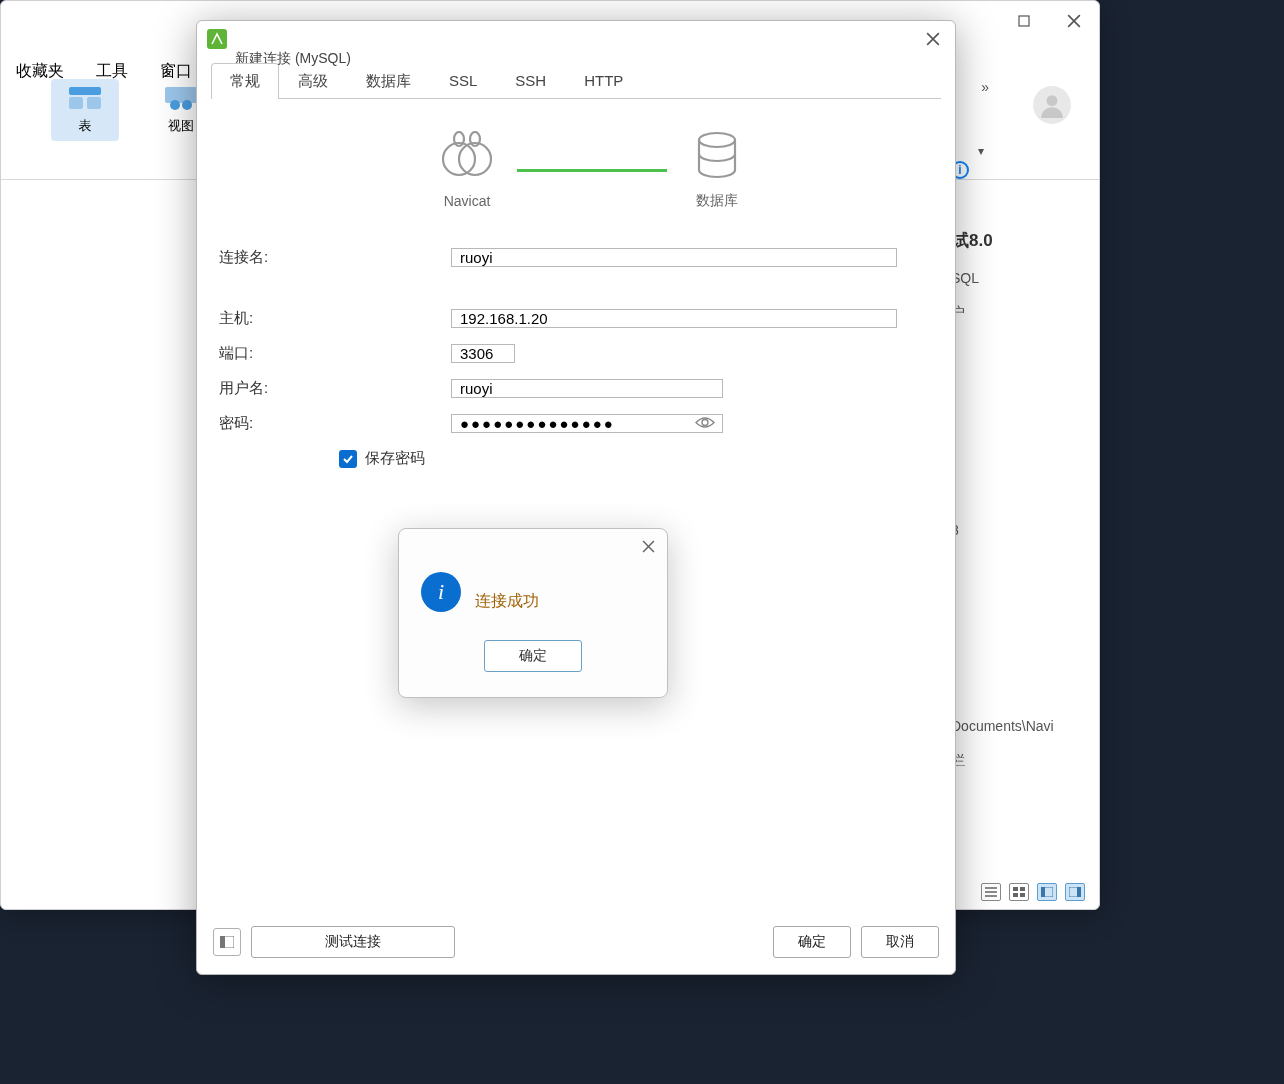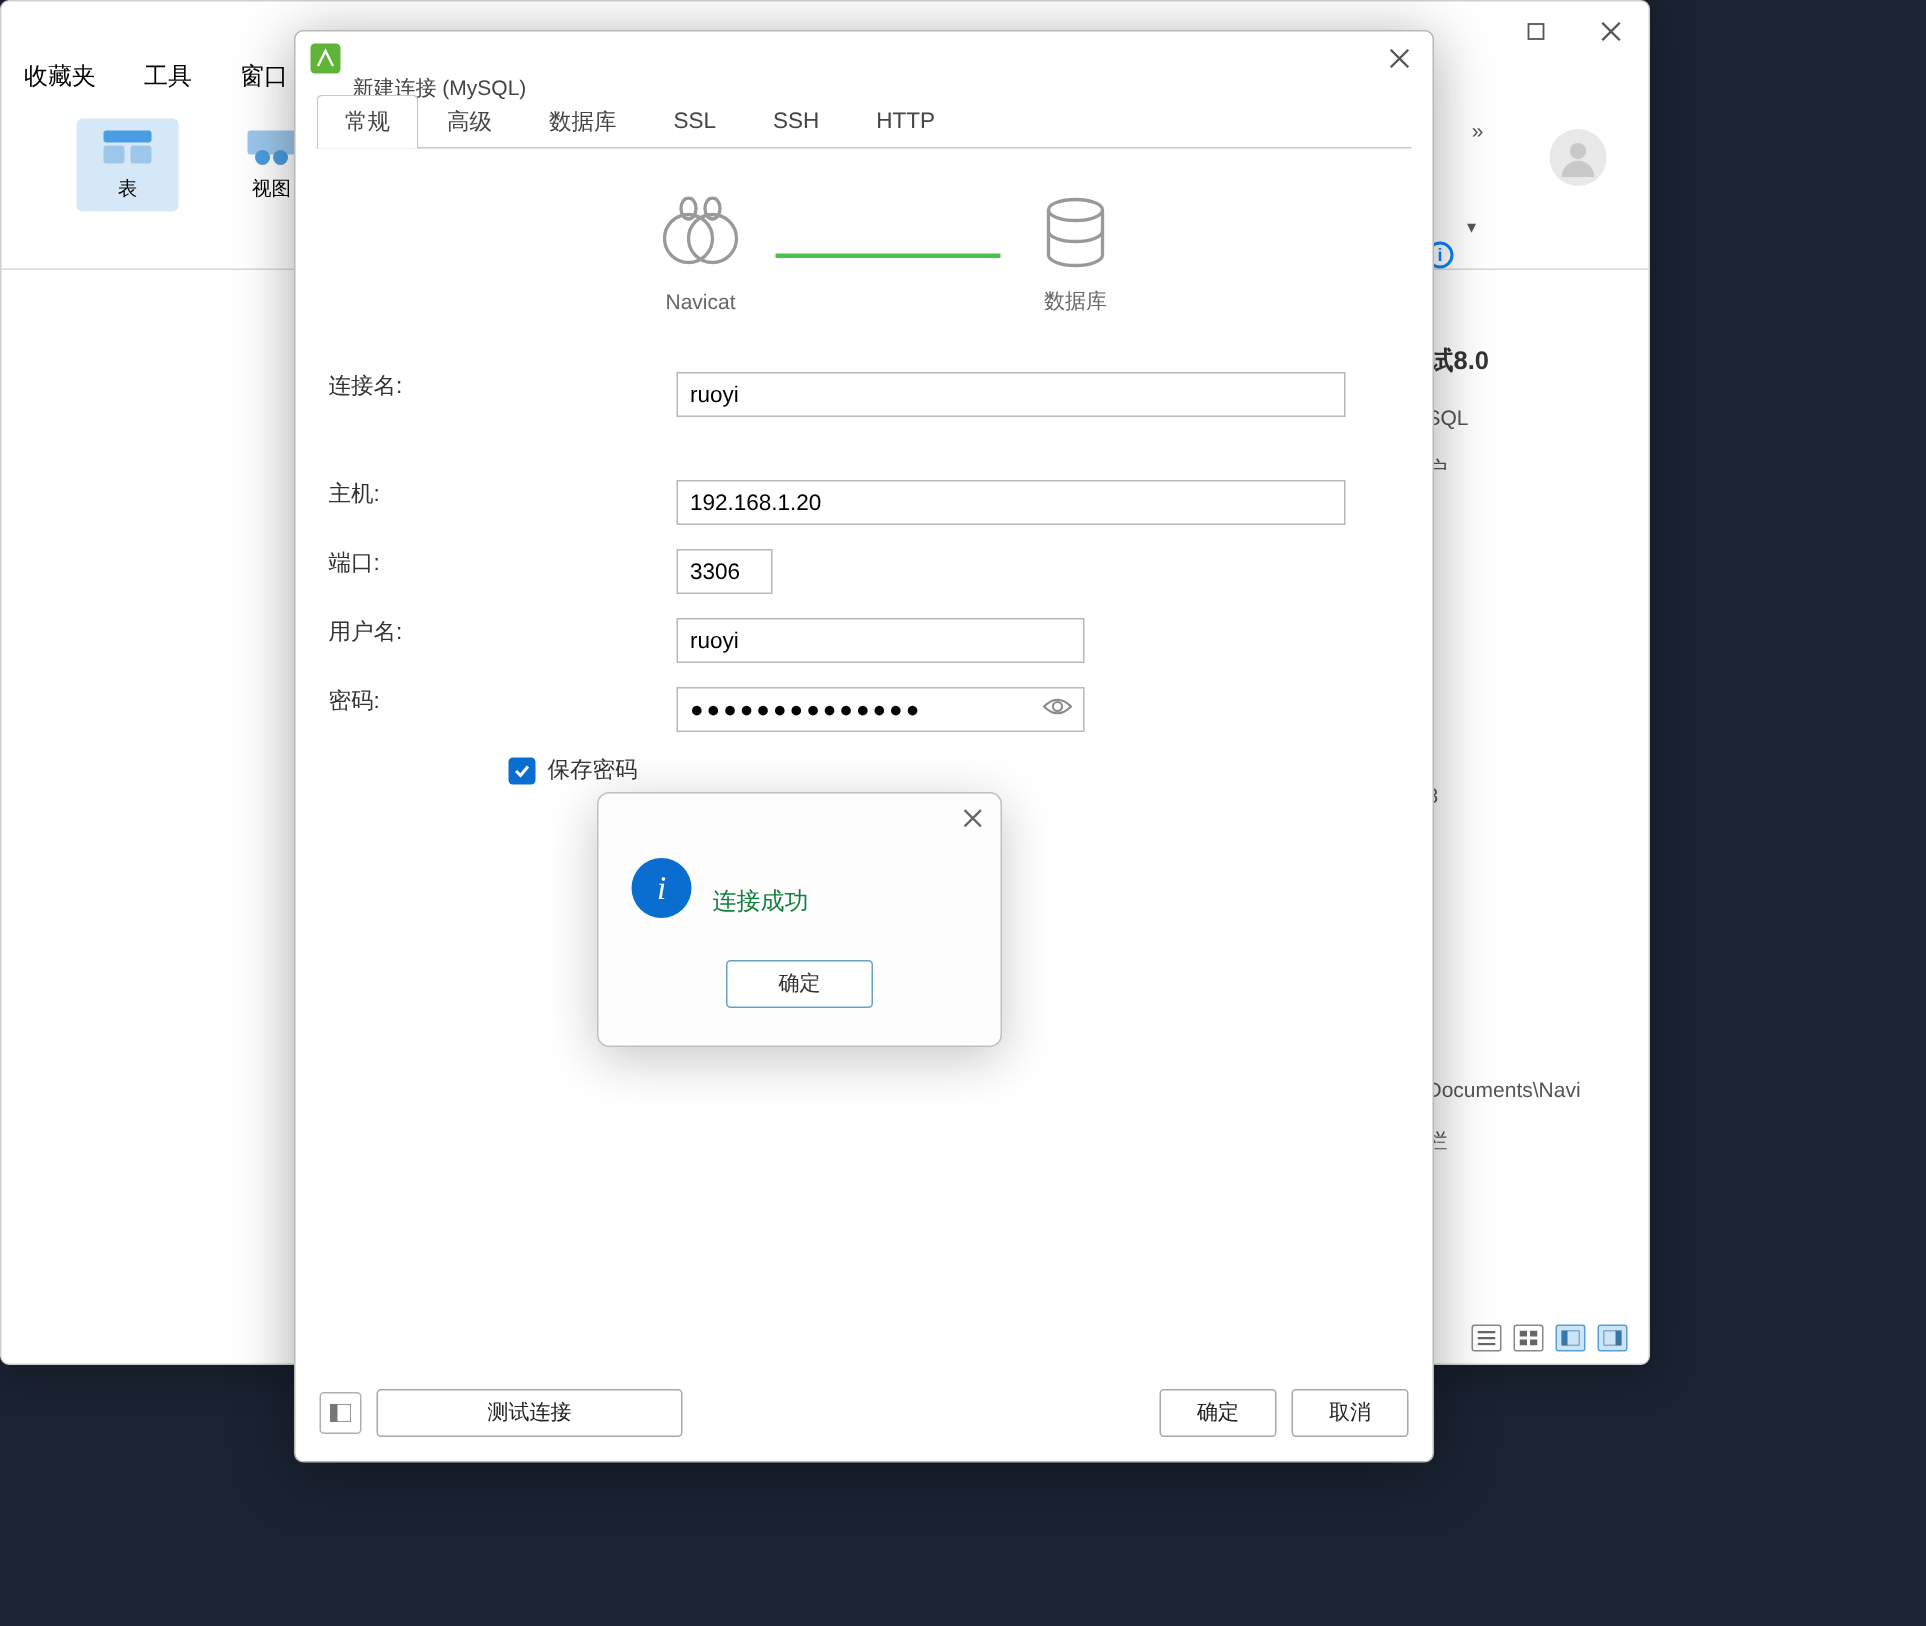--- a/index.html
+++ b/index.html
@@ -2,21 +2,21 @@
 <html><head>
 <meta charset="utf-8">
 <style>
 * { box-sizing: border-box; margin: 0; padding: 0; font-family: "Microsoft YaHei", "Segoe UI", sans-serif; }
 body { width: 1284px; height: 1084px; background: #1a2332; overflow: hidden; position: relative; }
 
 
 .parent-window { position: absolute; top: 0; left: 0; width: 1100px; height: 910px; background: #fff; border: 1px solid #d0d0d0; border-radius: 6px; box-shadow: 0 4px 30px rgba(0,0,0,0.3); }
 .parent-titlebar { height: 40px; display: flex; justify-content: flex-end; align-items: center; padding-right: 10px; gap: 20px; }
 .win-btn { width: 30px; height: 30px; display: flex; align-items: center; justify-content: center; color: #666; font-size: 14px; }
-.tb-menu { display: flex; gap: 32px; position: absolute; top: 40px; left: 15px; }
+.tb-menu { display: flex; gap: 32px; position: absolute; top: 60px; left: 15px; }
 .tb-icons { display: flex; gap: 28px; position: absolute; top: 78px; left: 50px; align-items: center; }
 .tb-icon-item { display: flex; flex-direction: column; align-items: center; gap: 6px; font-size: 13px; padding: 6px 14px; border-radius: 4px; }
 .tb-icon-item.active { background: #d6e8f7; }
 .tb-glyph { width: 40px; height: 26px; }
 .avatar { position: absolute; top: 85px; right: 28px; width: 38px; height: 38px; border-radius: 50%; background: #e8e8e8; display:flex;align-items:center;justify-content:center; }
 .avatar svg{width:26px;height:26px;}
 .parent-sep { position: absolute; top: 178px; left: 0; right: 0; height: 1px; background: #d8d8d8; }
 .info-panel { position: absolute; right: 18px; top: 160px; width: 130px; font-size: 14px; color: #333; }
 .info-panel .info-i { display:inline-flex; width:18px;height:18px;border:2px solid #0a84ff;border-radius:50%;align-items:center;justify-content:center;color:#0a84ff;font-weight:bold;font-size:12px;margin-bottom:10px;}
 .info-panel .bold { font-weight: bold; font-size: 17px; margin: 40px 1px 10px; }
@@ -41,21 +41,21 @@
 .conn-diagram { display: flex; justify-content: center; align-items: center; gap: 24px; margin: 30px 0 14px; padding-left: 32px; }
 .diag-item { display: flex; flex-direction: column; align-items: center; gap: 10px; }
 .diag-svg { width: 52px; height: 52px; }
 .diag-label { font-size: 14px; color: #666; }
 .diag-line { width: 150px; height: 3px; background: #4bc14b; }
 
 .form { padding: 24px 22px 0; font-size: 15px; color: #333; }
 .form-row { display: flex; align-items: flex-start; margin-bottom: 16px; }
 .form-row.gap { margin-bottom: 42px; }
 .form-label { width: 232px; }
-.form-input { height: 30px; border: 1px solid #b8b8b8; padding: 0 8px; font-size: 15px; outline: none; }
+.form-input { height: 19px; border: 1px solid #b8b8b8; padding: 0 8px; font-size: 15px; outline: none; }
 .w-wide { width: 446px; }
 .w-port { width: 64px; }
 .w-user { width: 272px; }
 .pw-wrap { position: relative; width: 272px; }
 .pw-wrap .form-input { width: 100%; padding-right: 36px; letter-spacing: 2px; }
 .eye { position: absolute; right: 8px; top: 50%; transform: translateY(-50%); color: #888; }
 .checkbox-row { display: flex; align-items: center; margin-left: 120px; gap: 8px; }
 .cbx { width: 18px; height: 18px; background: #0a6ed1; border-radius: 3px; display:flex;align-items:center;justify-content:center;}
 .cbx svg{width:12px;height:12px;}
 
@@ -63,21 +63,21 @@
 .collapse-btn { width: 28px; height: 28px; border: 1px solid #b0b0b0; border-radius: 3px; display:flex;align-items:center;justify-content:center;}
 .btn { height: 32px; border: 1px solid #a8a8a8; background: #fff; border-radius: 3px; padding: 0 24px; font-size: 14px; cursor: pointer; color:#222; }
 .btn-test { width: 204px; }
 .spacer { flex: 1; }
 
 
 .msgbox { position: absolute; top: 528px; left: 398px; width: 270px; height: 170px; background: #fdfdfd; border: 1px solid #c0c0c0; border-radius: 8px; box-shadow: 0 8px 34px rgba(20,20,20,0.24); }
 .msg-close { position: absolute; top: 10px; right: 12px; color: #666; }
 .msg-body { display: flex; align-items: center; gap: 14px; padding: 42px 22px 0; }
 .info-ico { width: 40px; height: 40px; border-radius: 50%; background: #0a6ed1; color: #fff; display: flex; align-items: center; justify-content: center; font-size: 22px; font-weight: 500; font-family: Georgia, serif; font-style: italic; }
-.msg-text { font-size: 16px; color: #15803d; margin-top: 20px; }
+.msg-text { font-size: 16px; color: #a16207; margin-top: 20px; }
 .msg-footer { display: flex; justify-content: center; margin-top: 28px; }
 .msg-footer .btn { width: 98px; border-color: #6a9fc8; color: #333; }
 
 .more-chev{ position:absolute; top:78px; right:110px; color:#555; font-size:14px;}
 .drop-chev{ position:absolute; top:143px; right:115px; color:#555; font-size:12px;}
 </style>
 </head>
 <body>
 
 <div class="parent-window">

